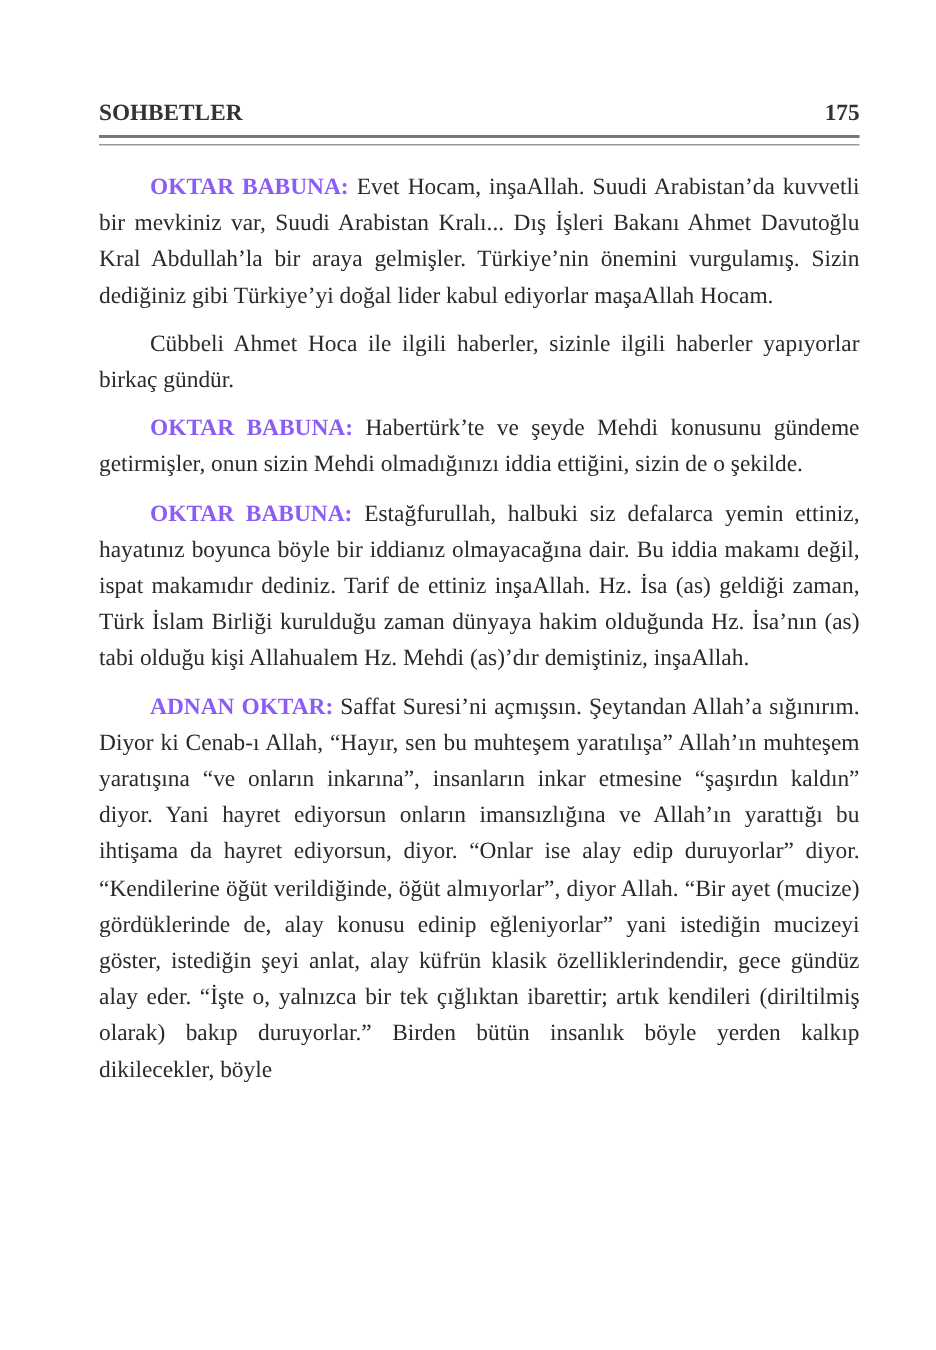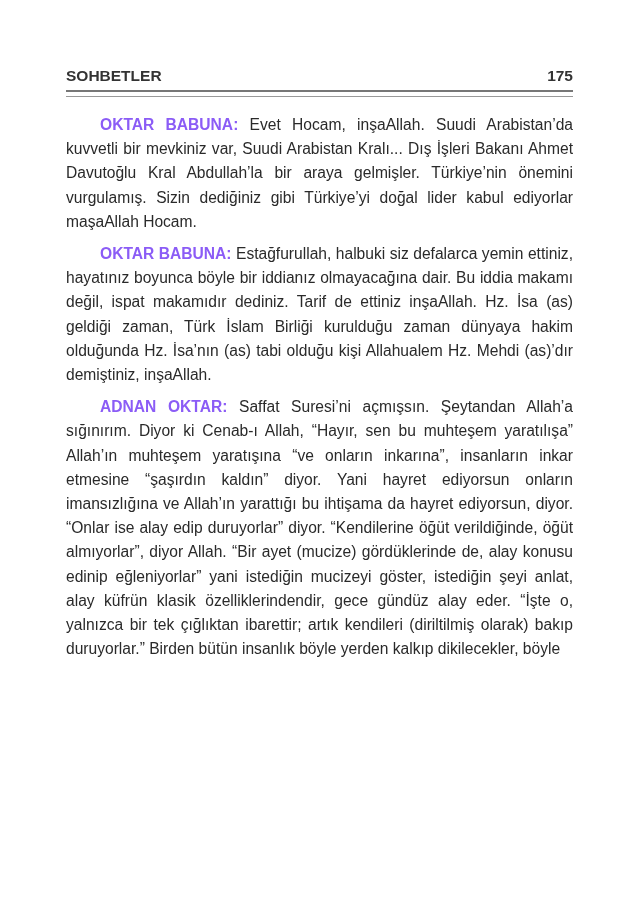--- a/index.html
+++ b/index.html
@@ -1,19 +1,19 @@
 <!DOCTYPE html>
 <html><head>
 <meta charset="utf-8">
 <style>
   html, body { margin: 0; padding: 0; background: #ffffff; }
   body { width: 624px; height: 900px; position: relative; overflow: hidden; }
   .page {
     position: absolute; left: 66px; top: 66px; width: 507px;
-    font-family: Liberation Sans, sans-serif;
+    font-family: Liberation Serif, serif;
     color: #2a2a2a;
   }
   .running-head {
     display: flex; justify-content: space-between; align-items: baseline;
     font-weight: bold; font-size: 15.5px; line-height: 20px;
     color: #333;
   }
   .rule { margin-top: 4px; height: 4px; border-top: 2px solid #777; border-bottom: 1px solid #999; }
   .body { margin-top: 16px; }
   p {
@@ -29,16 +29,18 @@
 
 <div class="page">
   <div class="running-head">
     <span>SOHBETLER</span>
     <span>175</span>
   </div>
   <div class="rule"></div>
 
   <div class="body">
     <p><span class="speaker">OKTAR BABUNA:</span><span> Evet Hocam, inşaAllah. Suudi Arabistan’da kuvvetli bir mevkiniz var, Suudi Arabistan Kralı... Dış İşleri Bakanı Ahmet Davutoğlu Kral Abdullah’la bir araya gelmişler. Türkiye’nin öne­mini vurgulamış. Sizin dediğiniz gibi Türkiye’yi doğal lider kabul ediyor­lar maşaAllah Hocam.</span></p>
+    <p><span class="speaker"></span><span>Cübbeli Ahmet Hoca ile ilgili haberler, sizinle ilgili haberler yapı­yorlar birkaç gündür.</span></p>
+    <p><span class="speaker">OKTAR BABUNA:</span><span> Habertürk’te ve şeyde Mehdi konusunu günde­me getirmişler, onun sizin Mehdi olmadığınızı iddia ettiğini, sizin de o şekilde.</span></p>
     <p><span class="speaker">OKTAR BABUNA:</span><span> Estağfurullah, halbuki siz defalarca yemin etti­niz, hayatınız boyunca böyle bir iddianız olmayacağına dair. Bu iddia makamı değil, ispat makamıdır dediniz. Tarif de ettiniz inşaAllah. Hz. İsa (as) geldiği zaman, Türk İslam Birliği kurulduğu zaman dünyaya hakim olduğunda Hz. İsa’nın (as) tabi olduğu kişi Allahualem Hz. Mehdi (as)’dır demiştiniz, inşaAllah.</span></p>
     <p><span class="speaker">ADNAN OKTAR:</span><span> Saffat Suresi’ni açmışsın. Şeytandan Allah’a sığınırım. Diyor ki Cenab-ı Allah, “Hayır, sen bu muhteşem yaratılışa” Allah’ın muhteşem yaratışına “ve onların inkarına”, insanların inkar etmesine “şaşırdın kaldın” diyor. Yani hayret ediyorsun onların imansız­lığına ve Allah’ın yarattığı bu ihtişama da hayret ediyorsun, diyor. “Onlar ise alay edip duruyorlar” diyor. “Kendilerine öğüt verildiğinde, öğüt almı­yorlar”, diyor Allah. “Bir ayet (mucize) gördüklerinde de, alay konusu edinip eğleniyorlar” yani istediğin mucizeyi göster, istediğin şeyi anlat, alay küfrün klasik özelliklerindendir, gece gündüz alay eder. “İşte o, yal­nızca bir tek çığlıktan ibarettir; artık kendileri (diriltilmiş olarak) bakıp duruyorlar.” Birden bütün insanlık böyle yerden kalkıp dikilecekler, böyle</span></p>
   </div>
 </div>
 
 </body></html>

